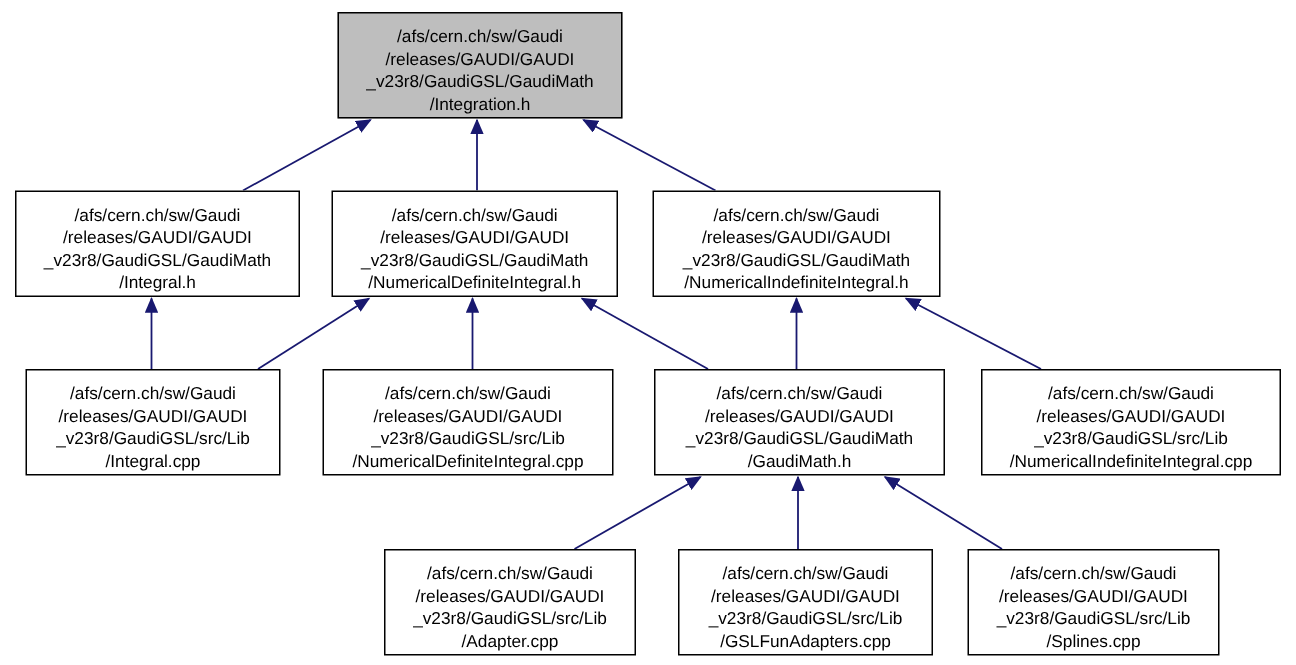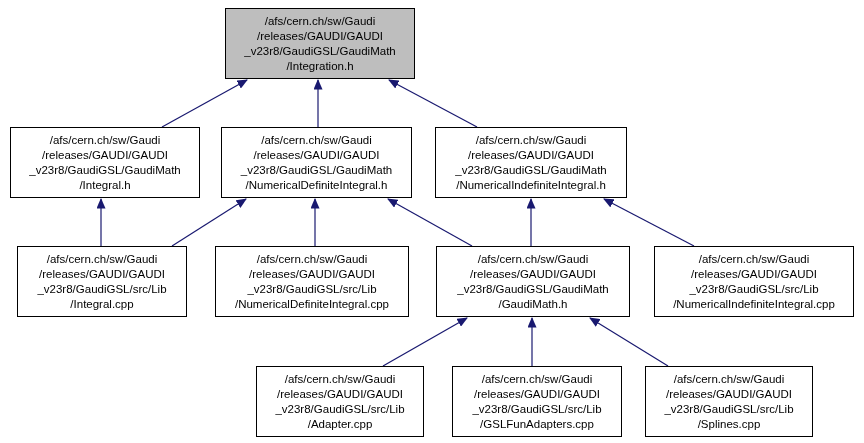--- a/index.html
+++ b/index.html
@@ -16,21 +16,21 @@
     left: 0; top: 0;
     width: 864px; height: 443px;
     pointer-events: none;
   }
   .graph-node {
     position: absolute;
     box-sizing: border-box;
     border: 1px solid #000000;
     background: #ffffff;
     display: flex;
-    align-items: center;
+    align-items: flex-end;
     justify-content: center;
     cursor: pointer;
   }
   .graph-node.highlighted { background: #bebebe; }
   .node-label {
     display: block;
     width: 100%;
     text-align: center;
     white-space: pre-line;
     font-size: 11.5px;

